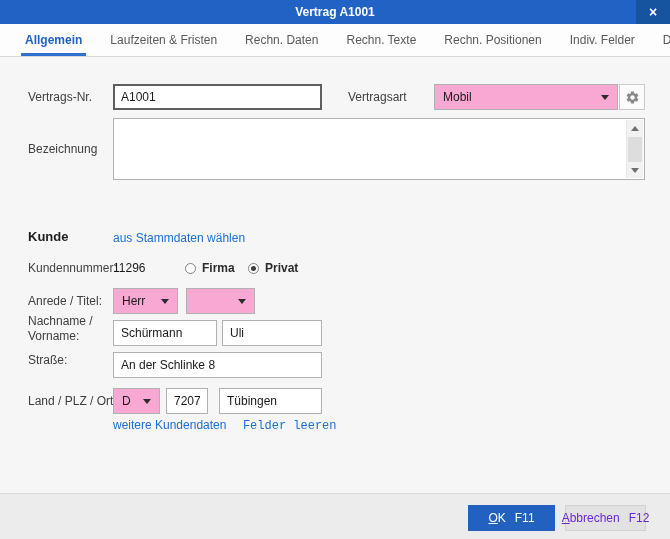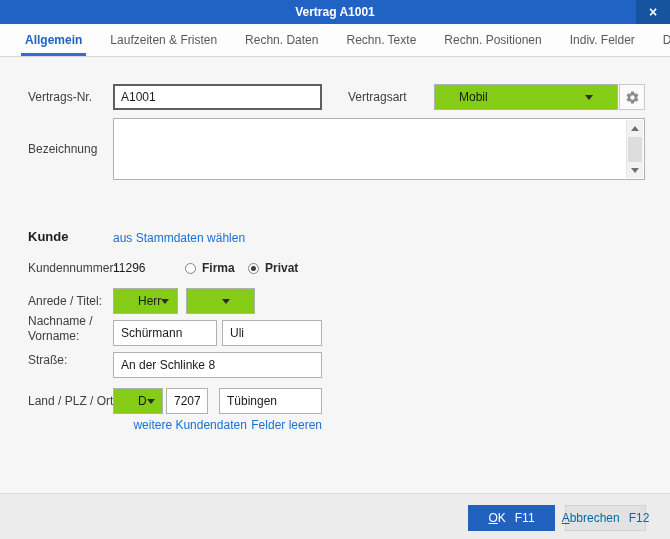--- a/index.html
+++ b/index.html
@@ -13,43 +13,43 @@
   .tabbar{height:33px;background:#fdfdfd;border-bottom:1px solid #d8d8d8;display:flex;align-items:stretch;padding-left:11px;box-sizing:border-box;}
   .tab{padding:0 14px;font-size:12px;color:#595959;display:flex;align-items:center;position:relative;cursor:pointer;white-space:nowrap;}
   .tab.active{color:#2063c5;font-weight:bold;}
   .tab.active::after{content:'';position:absolute;left:10px;right:10px;bottom:0;height:3px;background:#2f6fd0;}
   
   .content{position:relative;height:436px;background:#f6f6f7;}
   .flabel{position:absolute;font-size:12px;color:#404040;}
   .fvalue{position:absolute;font-size:12px;color:#1a1a1a;}
   .tinput{position:absolute;box-sizing:border-box;border:1px solid #b1b1b1;background:#fff;font-size:12px;color:#1a1a1a;padding:0 7px;font-family:inherit;height:26px;outline:none;}
   .tinput.focused{border:2px solid #5f5f5f;padding:0 6px;}
-  .select{position:absolute;box-sizing:border-box;border:1px solid #b1b1b1;background:#84cc16;height:26px;display:flex;align-items:center;padding:0 24px;font-size:12px;color:#1a1a1a;cursor:pointer;}
+  .select{position:absolute;box-sizing:border-box;border:1px solid #b1b1b1;background:#f9a8d4;height:26px;display:flex;align-items:center;padding:0 8px;font-size:12px;color:#1a1a1a;cursor:pointer;}
   .caret{margin-left:auto;width:0;height:0;border-left:4px solid transparent;border-right:4px solid transparent;border-top:5px solid #2b2b2b;}
   .gear-btn{position:absolute;box-sizing:border-box;border:1px solid #c9c9c9;background:#fbfbfb;display:flex;align-items:center;justify-content:center;cursor:pointer;}
   .textarea{position:absolute;box-sizing:border-box;border:1px solid #b1b1b1;background:#fff;font-size:12px;color:#1a1a1a;padding:8px 26px 8px 8px;overflow:hidden;cursor:text;}
   .scrollbar{position:absolute;top:1px;right:1px;bottom:1px;width:17px;background:#f2f2f2;border-left:1px solid #e6e6e6;box-sizing:border-box;}
   .sb-btn{position:absolute;left:0;width:16px;height:16px;display:flex;align-items:center;justify-content:center;background:#f2f2f2;cursor:pointer;}
   .sb-up{top:0;}.sb-down{bottom:0;}
   .tri-up{width:0;height:0;border-left:4px solid transparent;border-right:4px solid transparent;border-bottom:5px solid #6f6f6f;}
   .tri-down{width:0;height:0;border-left:4px solid transparent;border-right:4px solid transparent;border-top:5px solid #6f6f6f;}
   .sb-thumb{position:absolute;left:1px;width:14px;top:17px;height:28px;background:#dddddd;cursor:grab;}
   .link{position:absolute;color:#1b6fd6;font-size:12px;cursor:pointer;text-decoration:none;}
   .link.inline{position:static;}
   .section-heading{position:absolute;font-size:13px;font-weight:bold;color:#1f1f1f;}
   .radio-group{position:absolute;display:flex;align-items:center;gap:6px;font-size:12px;font-weight:bold;color:#2b2b2b;cursor:pointer;height:16px;}
   .radio{width:11px;height:11px;border:1px solid #838383;border-radius:50%;background:#fff;position:relative;box-sizing:border-box;flex:0 0 auto;}
   .radio.selected::after{content:'';position:absolute;left:2px;top:2px;width:5px;height:5px;border-radius:50%;background:#3d3d3d;}
   .links-row{position:absolute;left:113px;top:358px;width:209px;text-align:right;white-space:nowrap;}
-  .links-row .link.inline + .link.inline{}
+  .links-row .link.inline + .link.inline{margin-left:12px;font-family:Liberation Mono, monospace;}
   
   .footer{position:absolute;left:0;right:0;bottom:0;height:46px;background:#ececec;border-top:1px solid #d9d9d9;box-sizing:border-box;}
   .btn{position:absolute;top:11px;height:26px;border:none;font-size:12px;font-family:inherit;display:flex;align-items:center;justify-content:center;gap:9px;cursor:pointer;box-sizing:border-box;}
   .btn-ok{left:468px;width:87px;background:#2261c0;color:#ffffff;}
-  .btn-cancel{left:565px;width:81px;background:#e2e2e2;color:#0369a1;border:1px solid #d2d2d2;}
+  .btn-cancel{left:565px;width:81px;background:#e2e2e2;color:#6d28d9;border:1px solid #d2d2d2;}
   u{text-decoration:underline;}
 </style>
 </head>
 <body>
 
 <div class="dialog">
 
   <div class="titlebar">
     <span class="title">Vertrag A1001</span>
     <div class="close-btn">

